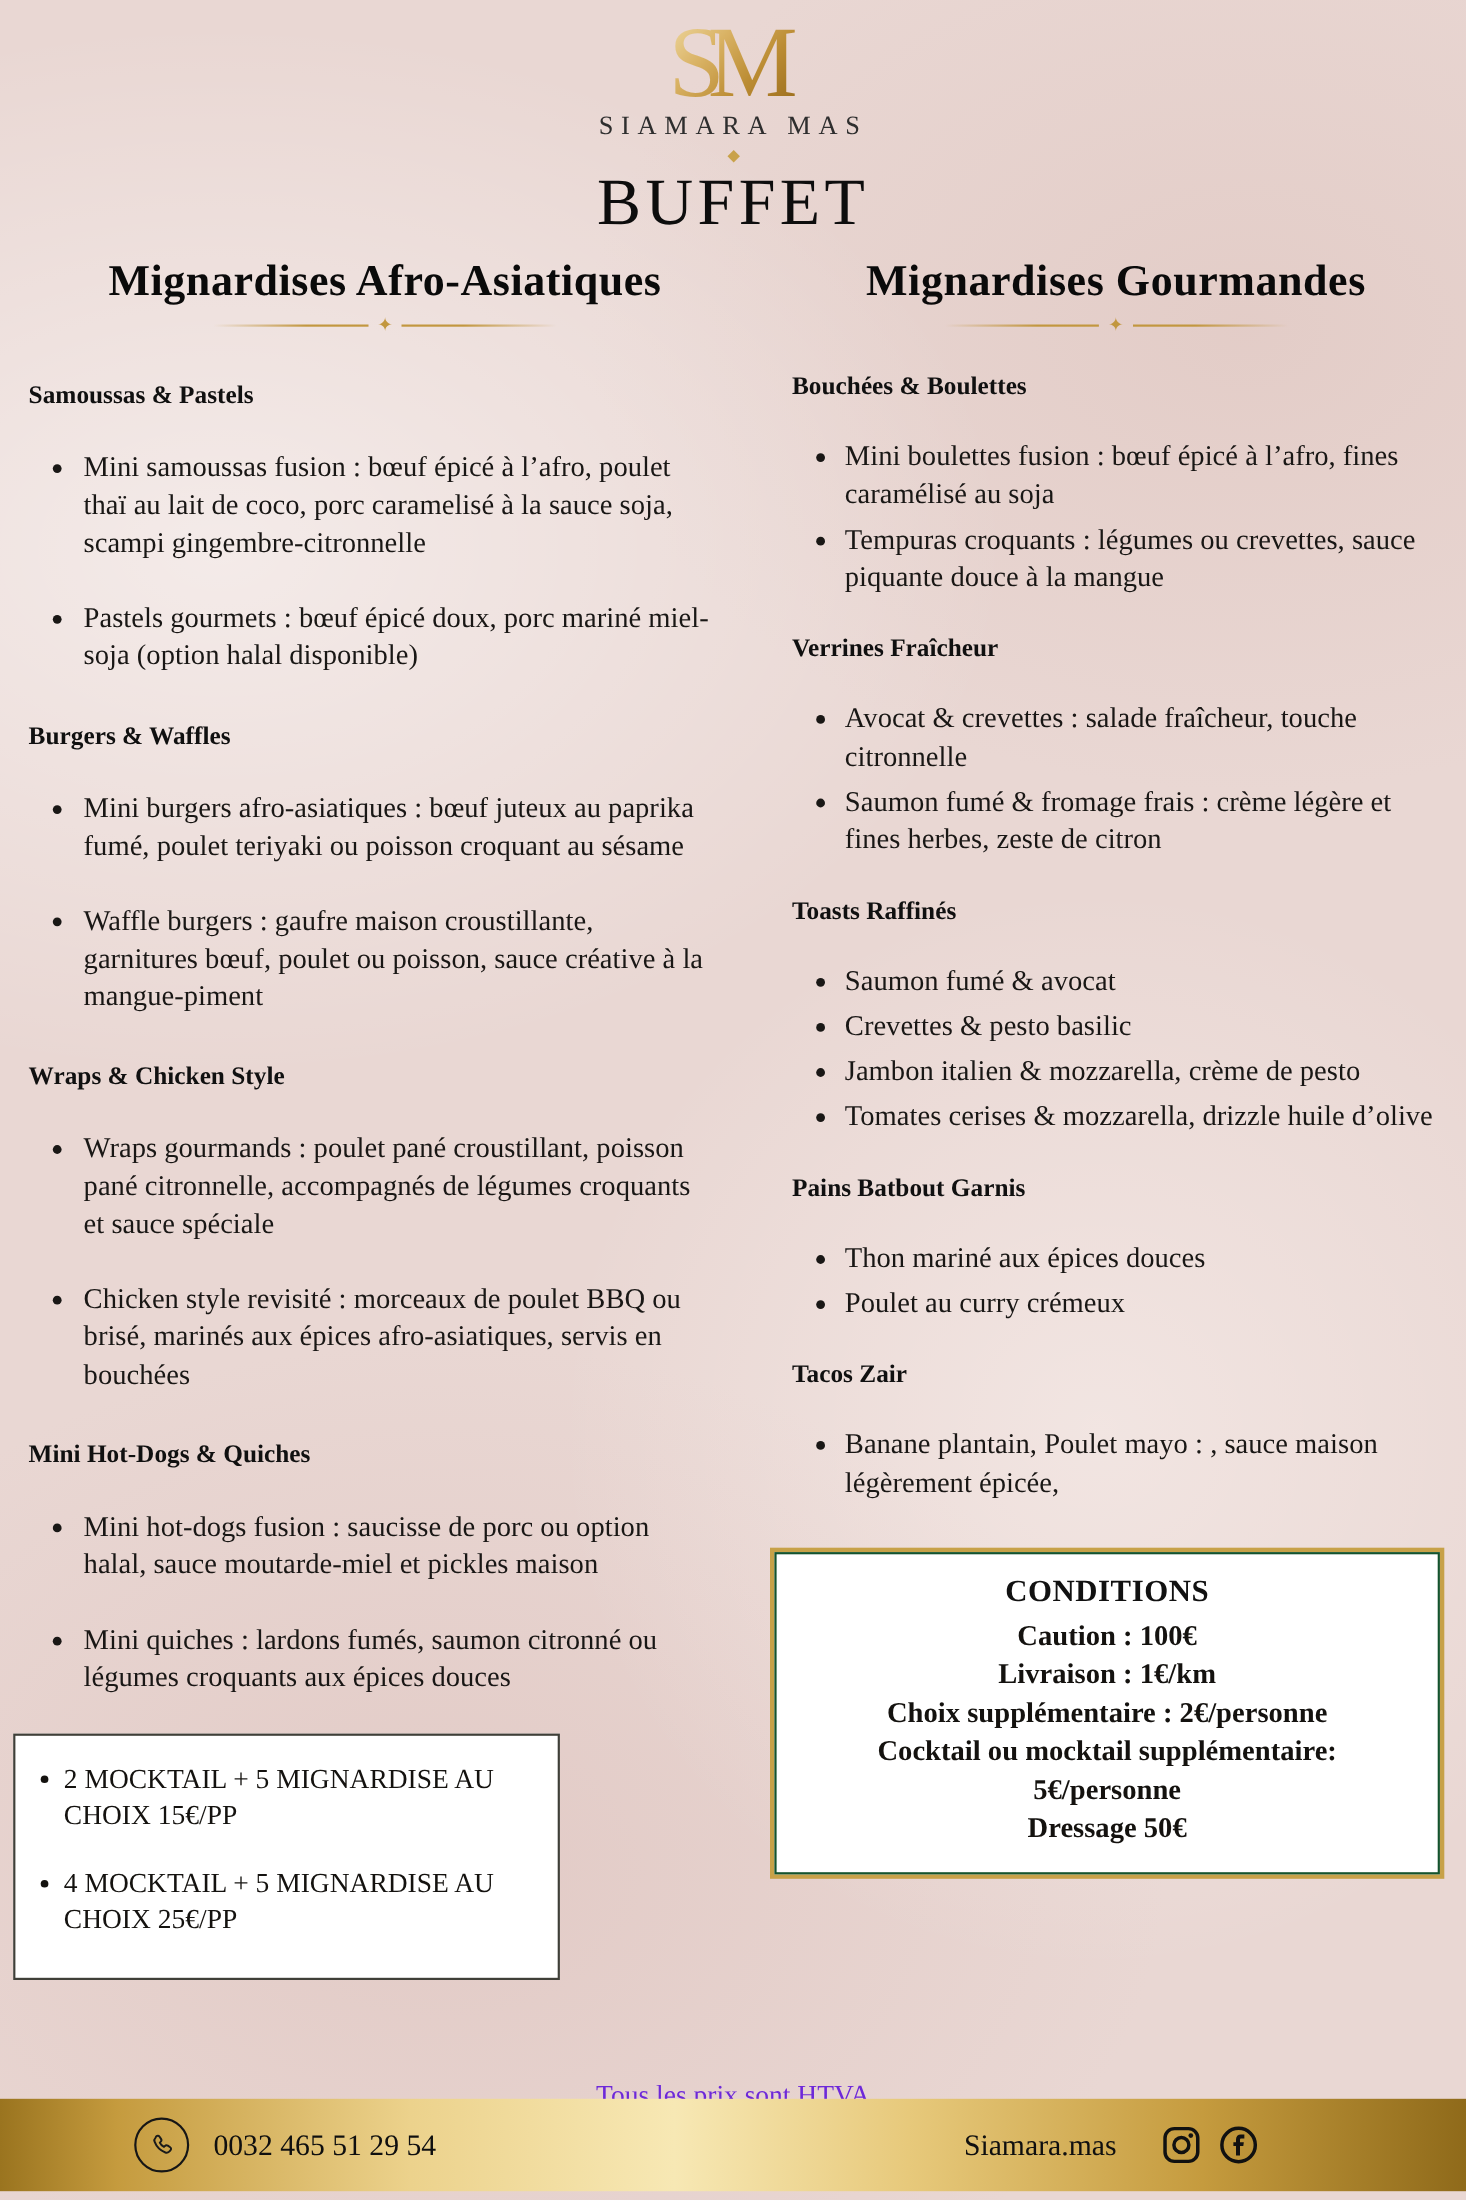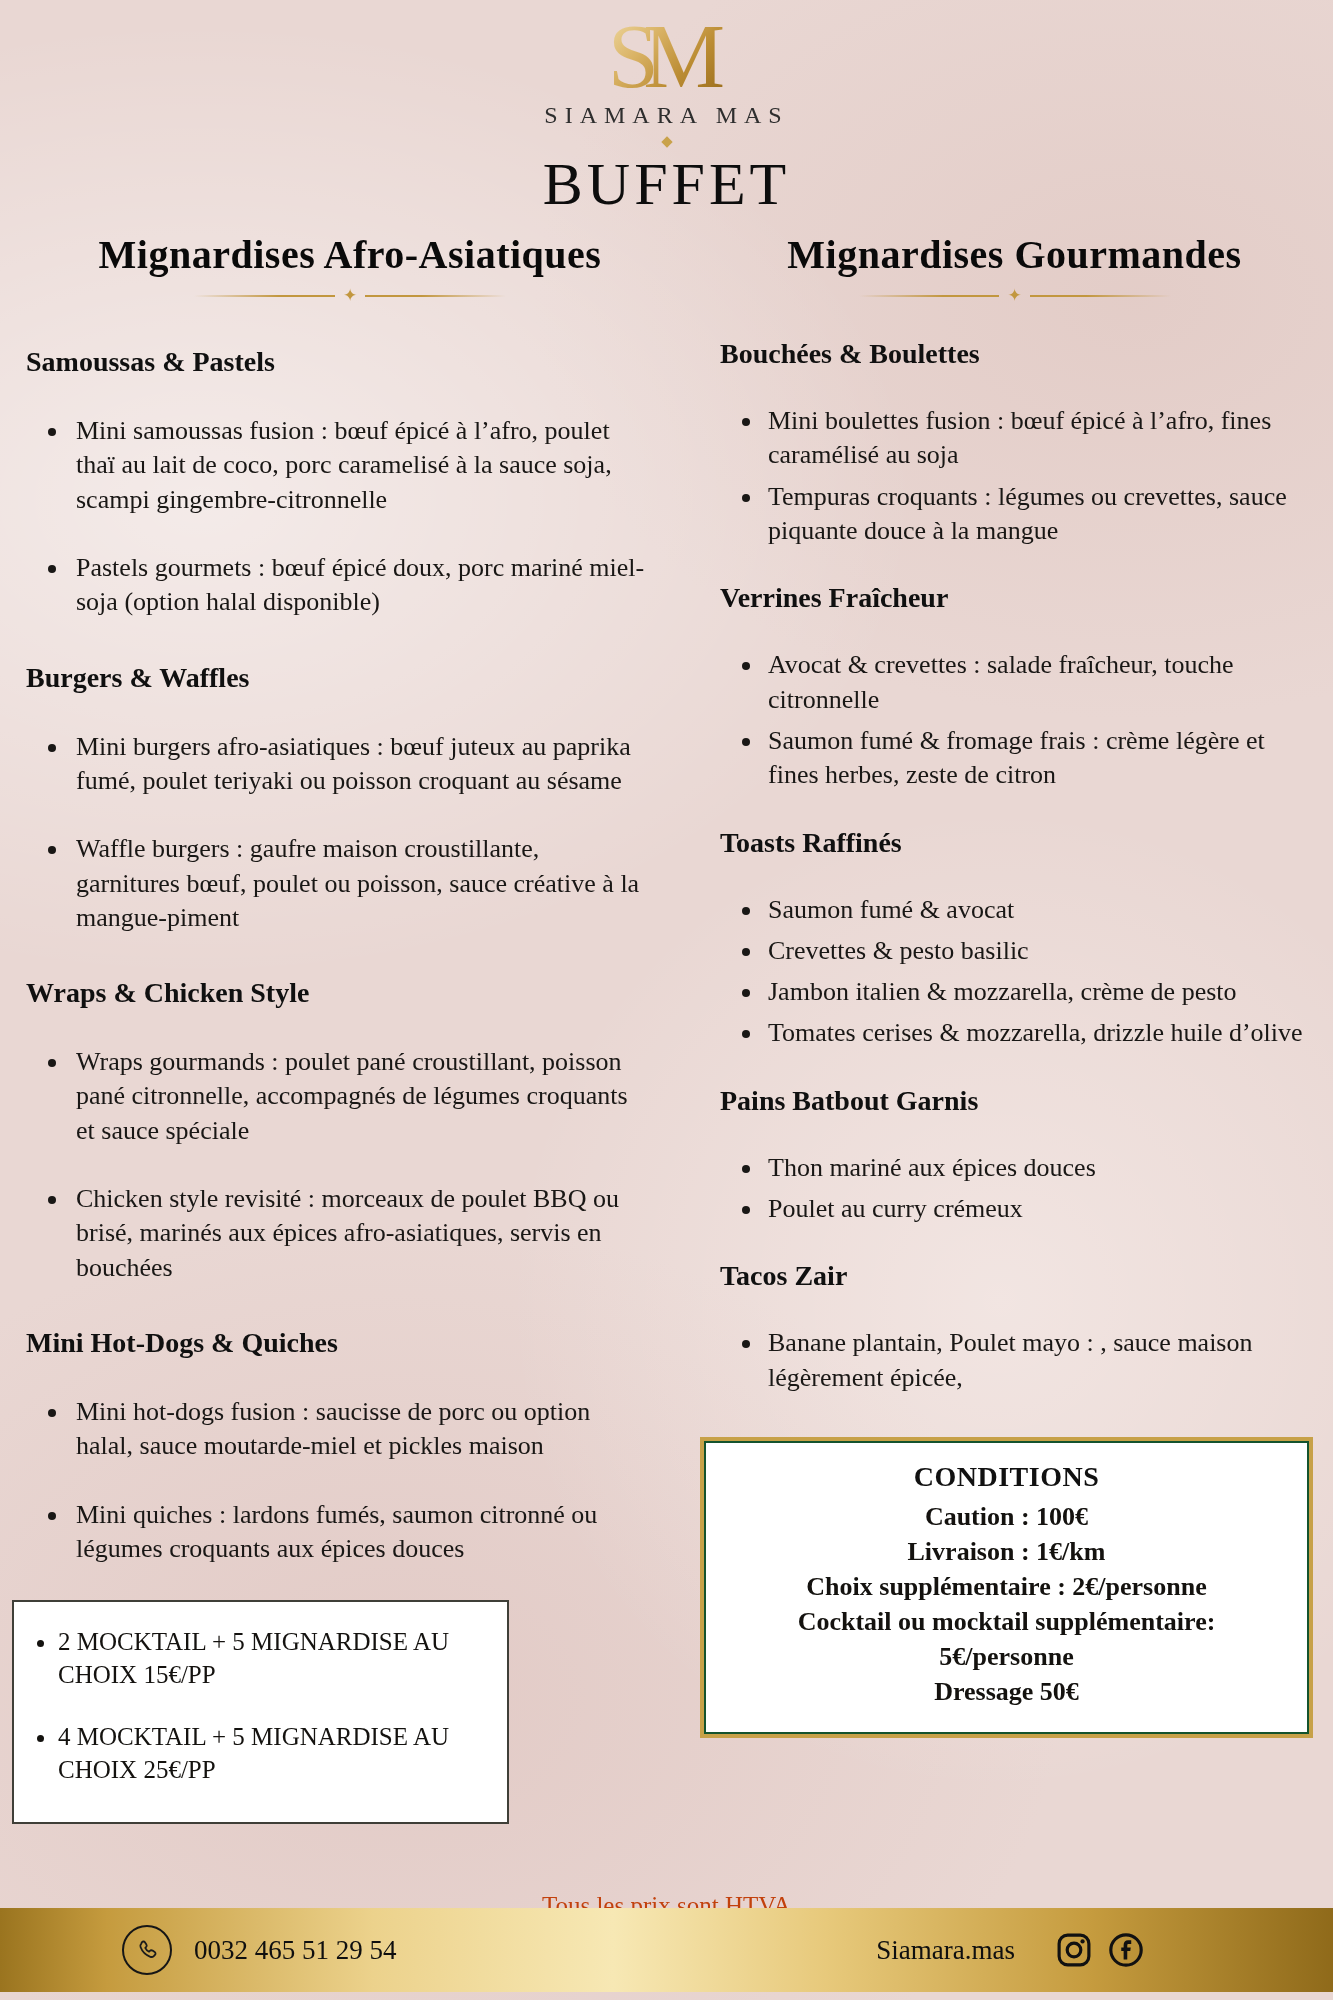--- a/index.html
+++ b/index.html
@@ -36,21 +36,21 @@
   .col { }
   .col-left  { width:648px; flex:0 0 auto; }
   .col-right { width:589px; flex:0 0 auto; }
   .col-heading { font-size:40px; font-weight:700; text-align:center; color:#0a0a0a; letter-spacing:0.5px; }
   .divider { display:flex; align-items:center; justify-content:center; gap:8px; width:312px; margin:9px auto 0; }
   .divider .dline { flex:1; height:2px; }
   .divider .dline.l { background:linear-gradient(90deg, rgba(201,162,74,0) 0%, #c2973f 60%, #c2973f 100%); }
   .divider .dline.r { background:linear-gradient(90deg, #c2973f 0%, #c2973f 40%, rgba(201,162,74,0) 100%); }
   .divider .spark { color:#c2973f; font-size:17px; line-height:1; }
 
-  .menu-section h3 { font-size:28px; font-weight:700; color:#101010; }
+  .menu-section h3 { font-size:23px; font-weight:700; color:#101010; }
   .col-left  .menu-section h3 { margin:42px 0 36px; }
   .col-right .menu-section h3 { margin:34px 0 34px; }
   .col-left  .menu-section:first-of-type h3 { margin-top:30px; }
   .col-right .menu-section:first-of-type h3 { margin-top:60px; }
 
   .menu-section ul { list-style:disc; padding-left:44px; }
   .menu-section li { font-size:26px; line-height:1.32; color:#191715; }
   .col-left  .menu-section li { margin-bottom:34px; padding-left:6px; max-width:575px; }
   .col-right .menu-section li { margin-bottom:7px;  padding-left:4px; }
 
@@ -71,21 +71,21 @@
     box-shadow:0 0 0 4px #c7a148;
     padding:18px 84px 22px;
     text-align:center;
   }
   .cond-title { font-size:28px; font-weight:700; letter-spacing:0.5px; color:#111; margin-bottom:6px; }
   .cond-line  { font-size:26px; font-weight:700; line-height:1.35; color:#14120f; }
 
   
   .price-note {
     position:absolute; left:0; right:0; bottom:80px;
-    text-align:center; font-size:25px; color:#c2410c;
+    text-align:center; font-size:25px; color:#6d28d9;
   }
   .footer-bar {
     position:absolute; left:0; right:0; bottom:8px; height:84px;
     display:flex; align-items:center; justify-content:space-between;
     padding:0 188px 0 122px;
     background:linear-gradient(90deg,#9a741f 0%,#c59b3e 8%,#ecd28c 28%,#f7e8b4 46%,#e7c97b 62%,#c59b3e 82%,#8f6a1a 100%);
   }
   .footer-left { display:flex; align-items:center; gap:22px; }
   .phone-badge {
     width:50px; height:50px; border:2px solid #161616; border-radius:50%;

